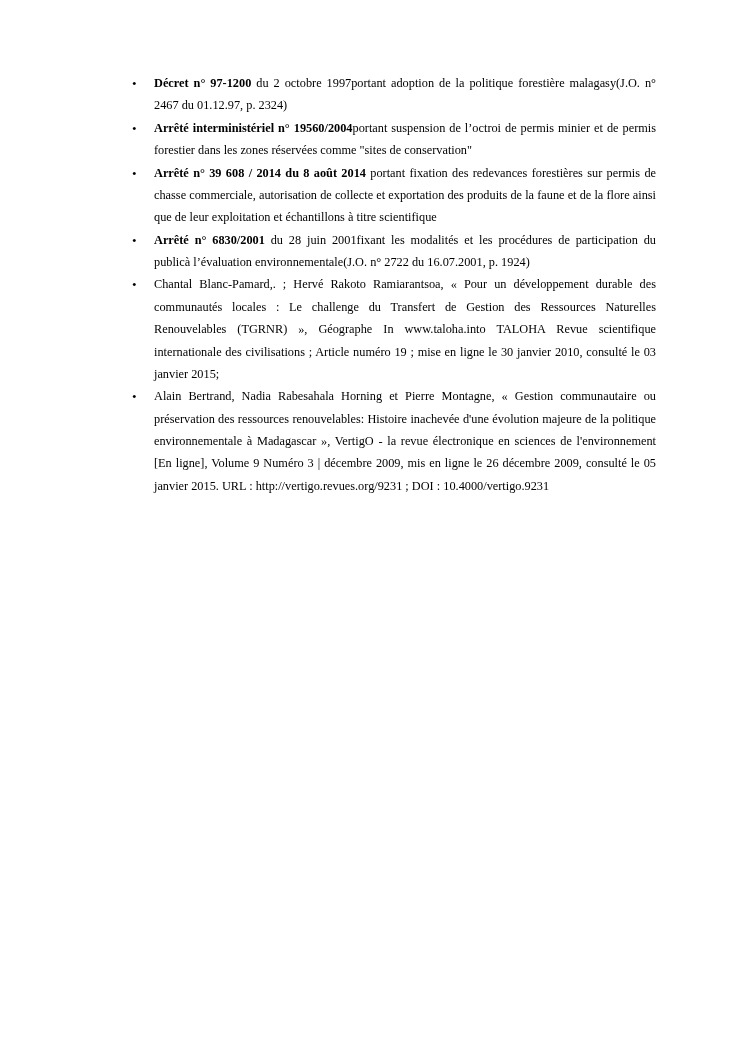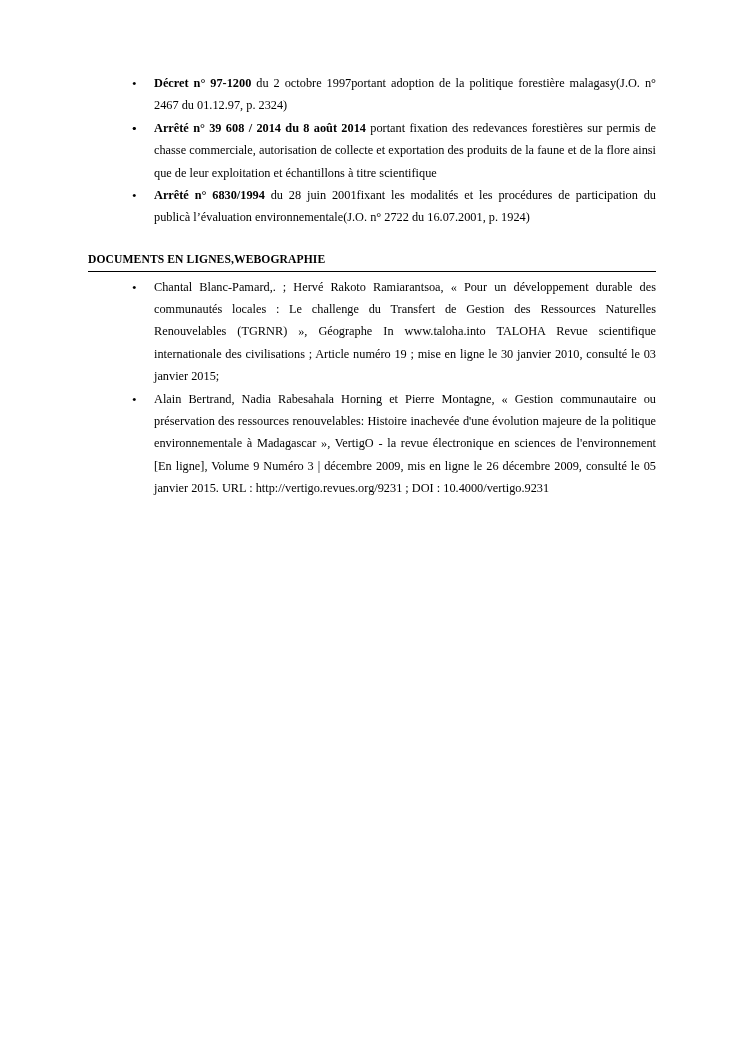--- a/index.html
+++ b/index.html
@@ -66,32 +66,32 @@
 
 <div class="page">
 
   <ul class="bullets">
     <li>
       <span class="bullet-dot">•</span>
       <span class="list-item-text"><span class="bold">Décret n° 97-1200</span><span> du 2 octobre 1997portant adoption de la politique forestière malagasy(J.O. n° 2467 du 01.12.97, p. 2324)</span></span>
     </li>
     <li>
       <span class="bullet-dot">•</span>
+      <span class="list-item-text"><span class="bold">Arrêté interministériel n° 19560/2004</span><span>portant suspension de l’octroi de permis minier et de permis forestier   dans les zones réservées comme "sites de conservation"</span></span>
     </li>
     <li>
       <span class="bullet-dot">•</span>
       <span class="list-item-text"><span class="bold">Arrêté n° 39 608 / 2014 du 8 août 2014</span><span> portant fixation des redevances forestières sur permis de chasse commerciale, autorisation de collecte et exportation des produits de la faune et de la flore ainsi que de leur exploitation et échantillons à titre scientifique</span></span>
     </li>
     <li>
       <span class="bullet-dot">•</span>
-      <span class="list-item-text"><span class="bold">Arrêté n° 6830/1994</span><span> du 28 juin 2001fixant les modalités et les procédures de participation du publicà l’évaluation environnementale(J.O. n° 2722 du 16.07.2001, p. 1924)</span></span>
+      <span class="list-item-text"><span class="bold">Arrêté n° 6830/2001</span><span> du 28 juin 2001fixant les modalités et les procédures de participation du publicà l’évaluation environnementale(J.O. n° 2722 du 16.07.2001, p. 1924)</span></span>
     </li>
   </ul>
 
-  <div class="section-heading">DOCUMENTS EN LIGNES,WEBOGRAPHIE</div>
 
   <ul class="bullets block-gap-top">
     <li>
       <span class="bullet-dot">•</span>
       <span class="list-item-text">Chantal Blanc-Pamard,. ;  Hervé Rakoto Ramiarantsoa, « Pour un développement durable des communautés locales : Le challenge du Transfert de Gestion des Ressources Naturelles Renouvelables (TGRNR) », Géographe In www.taloha.into TALOHA Revue scientifique internationale des civilisations ; Article numéro 19 ; mise en ligne le  30 janvier 2010, consulté le 03 janvier 2015;</span>
     </li>
     <li>
       <span class="bullet-dot">•</span>
       <span class="list-item-text">Alain Bertrand, Nadia Rabesahala Horning et Pierre Montagne, « Gestion communautaire ou préservation des ressources renouvelables: Histoire inachevée d'une évolution majeure de la politique environnementale à Madagascar », VertigO - la revue électronique en sciences de l'environnement [En ligne], Volume 9 Numéro 3 | décembre 2009, mis en ligne le 26 décembre 2009, consulté le 05 janvier 2015. URL : http://vertigo.revues.org/9231 ; DOI : 10.4000/vertigo.9231</span>
     </li>

